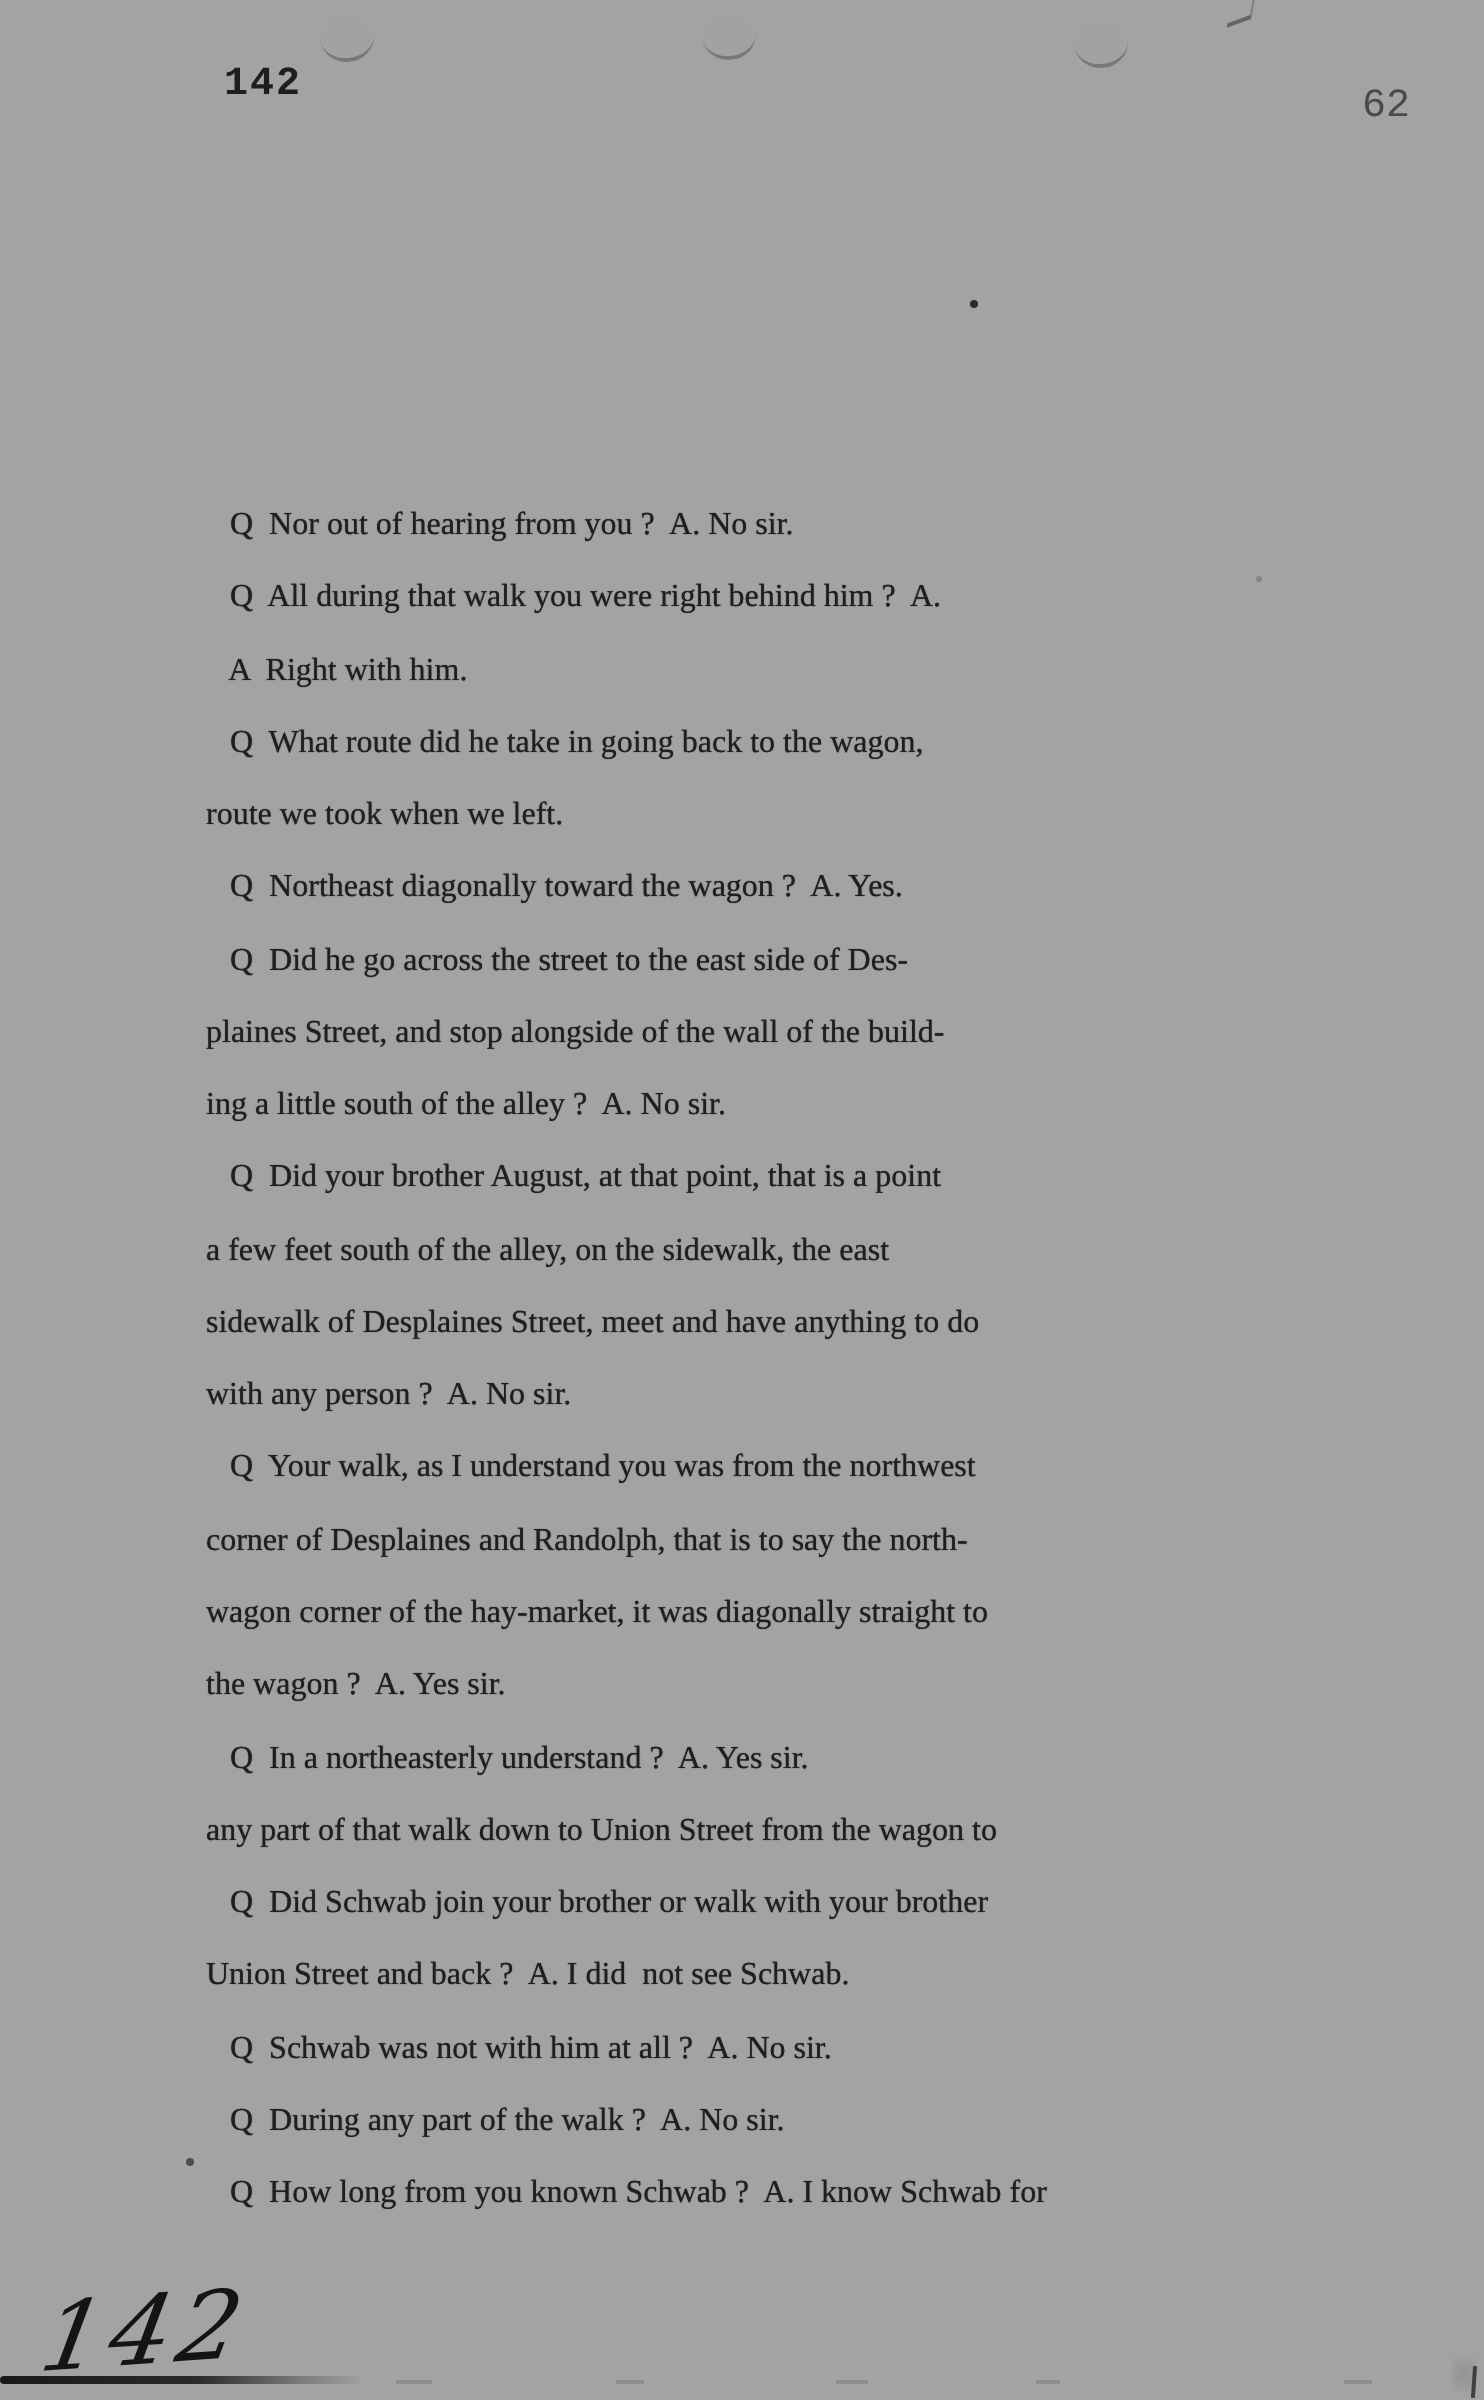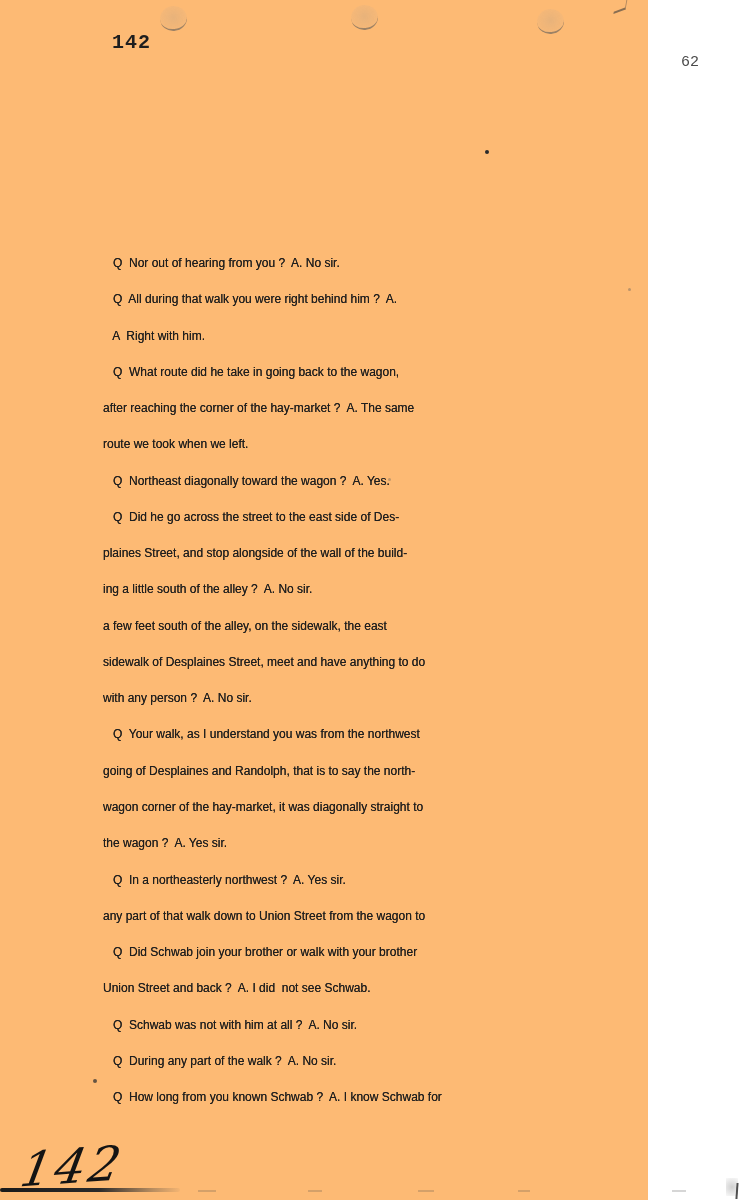--- a/index.html
+++ b/index.html
@@ -4,42 +4,42 @@
 <style>
   html, body { margin: 0; padding: 0; }
   body {
     width: 742px; height: 1200px;
     background: #ffffff;
     font-family: "Liberation Mono", monospace;
     overflow: hidden;
   }
   .page {
     position: relative;
-    width: 648px; height: 1200px;
-    background: #fdba74;
+    width: 742px; height: 1200px;
+    background: #a3a3a3;
   }
   
   .pagenum-left {
     position: absolute; left: 112px; top: 31px;
     font-size: 20px; font-weight: bold; color: #1e1e1e;
     letter-spacing: 1px;
   }
   .pagenum-right {
-    position: absolute; left: 681px; top: 54px;
-    font-size: 15px; color: #4a4a4a;
+    position: absolute; left: 681px; top: 42px;
+    font-size: 20px; color: #4a4a4a;
   }
   
   .body-text {
     position: absolute; left: 103px; top: 245px;
     width: 610px;
   }
   .tline {
     white-space: pre;
-    font-family: Liberation Sans, sans-serif;
-    font-size: 12px;
+    font-family: Liberation Serif, serif;
+    font-size: 16px;
     height: 36.28px; line-height: 36.28px;
     color: #1f1f1f;
     text-shadow: 0 0 0.5px rgba(20,20,20,0.85);
   }
   
   .punch {
     position: absolute;
     width: 27px; height: 23px;
     border-radius: 50%;
     background: radial-gradient(circle, rgba(150,150,150,0.20) 0%, rgba(160,160,160,0.10) 60%, rgba(170,170,170,0.03) 100%);
@@ -111,34 +111,34 @@
   <div class="dot-a"></div>
   <div class="dot-b"></div>
   <div class="speck-1"></div>
   <div class="speck-2"></div>
 
   <div class="body-text">
     <div class="tline">   Q  Nor out of hearing from you ?  A. No sir.</div>
     <div class="tline">   Q  All during that walk you were right behind him ?  A.</div>
     <div class="tline">   A  Right with him.</div>
     <div class="tline">   Q  What route did he take in going back to the wagon,</div>
-    <div class="tline">after reaching the corner of the hay-market ?  A. The same</div>
     <div class="tline">route we took when we left.</div>
     <div class="tline">   Q  Northeast diagonally toward the wagon ?  A. Yes.</div>
     <div class="tline">   Q  Did he go across the street to the east side of Des-</div>
     <div class="tline">plaines Street, and stop alongside of the wall of the build-</div>
     <div class="tline">ing a little south of the alley ?  A. No sir.</div>
+    <div class="tline">   Q  Did your brother August, at that point, that is a point</div>
     <div class="tline">a few feet south of the alley, on the sidewalk, the east</div>
     <div class="tline">sidewalk of Desplaines Street, meet and have anything to do</div>
     <div class="tline">with any person ?  A. No sir.</div>
     <div class="tline">   Q  Your walk, as I understand you was from the northwest</div>
-    <div class="tline">going of Desplaines and Randolph, that is to say the north-</div>
+    <div class="tline">corner of Desplaines and Randolph, that is to say the north-</div>
     <div class="tline">wagon corner of the hay-market, it was diagonally straight to</div>
     <div class="tline">the wagon ?  A. Yes sir.</div>
-    <div class="tline">   Q  In a northeasterly northwest ?  A. Yes sir.</div>
+    <div class="tline">   Q  In a northeasterly understand ?  A. Yes sir.</div>
     <div class="tline">any part of that walk down to Union Street from the wagon to</div>
     <div class="tline">   Q  Did Schwab join your brother or walk with your brother</div>
     <div class="tline">Union Street and back ?  A. I did  not see Schwab.</div>
     <div class="tline">   Q  Schwab was not with him at all ?  A. No sir.</div>
     <div class="tline">   Q  During any part of the walk ?  A. No sir.</div>
     <div class="tline">   Q  How long from you known Schwab ?  A. I know Schwab for</div>
   </div>
 
   <div class="handwritten">142</div>
 

